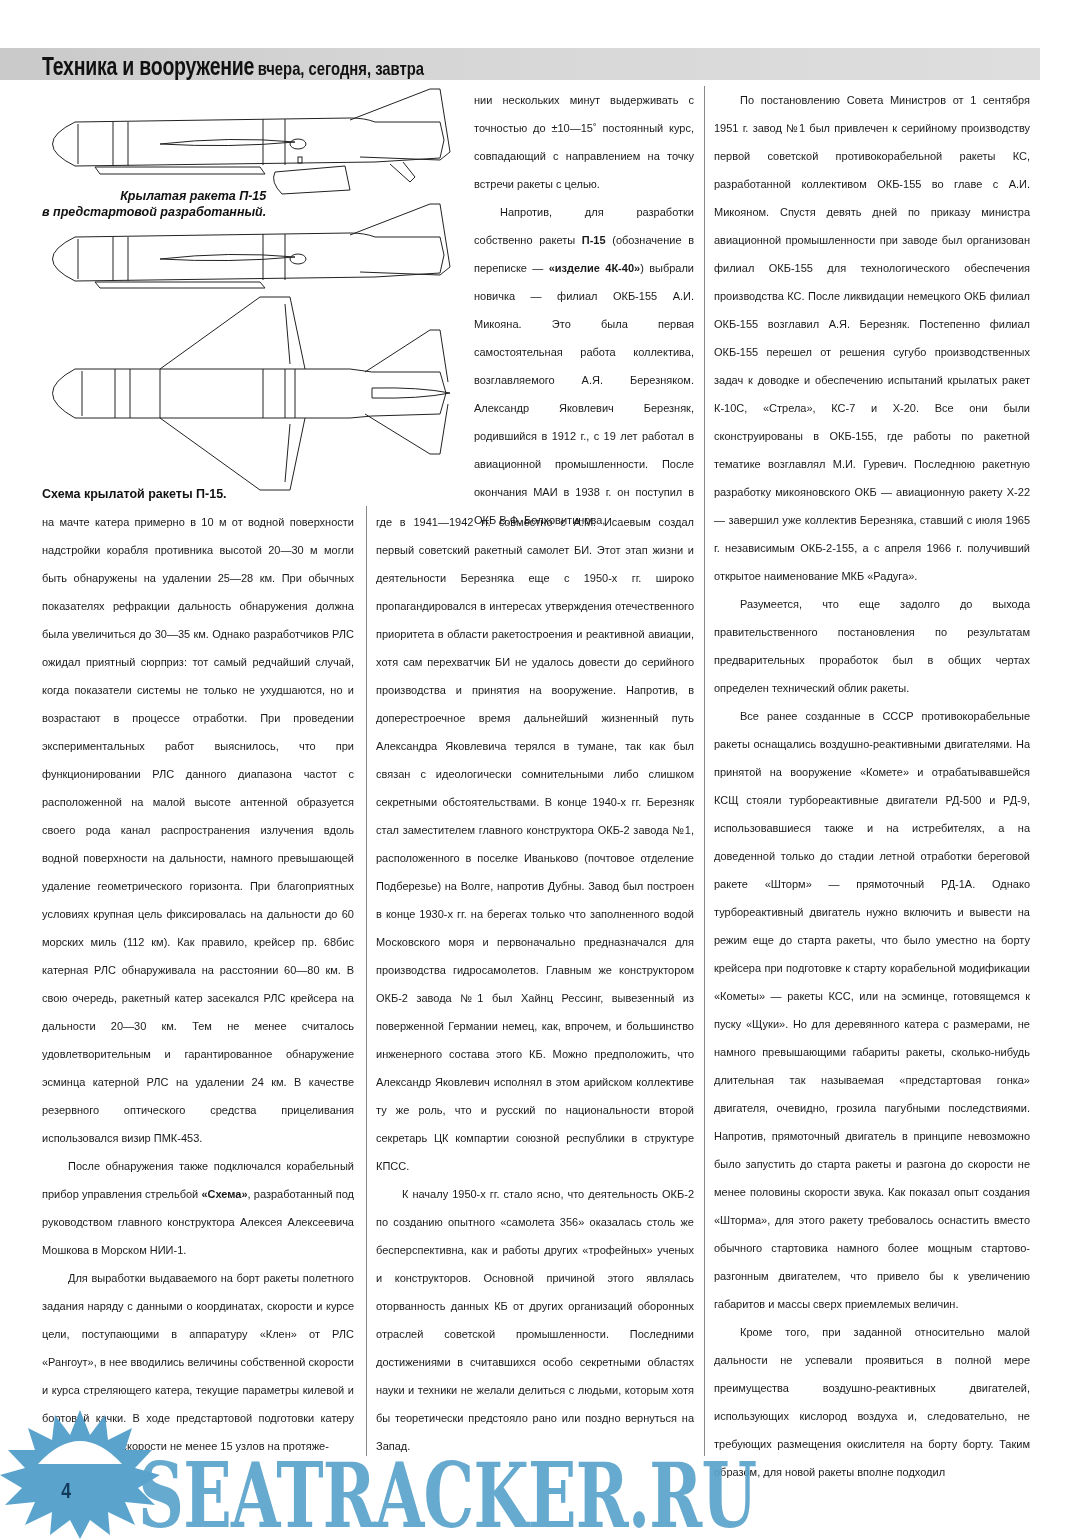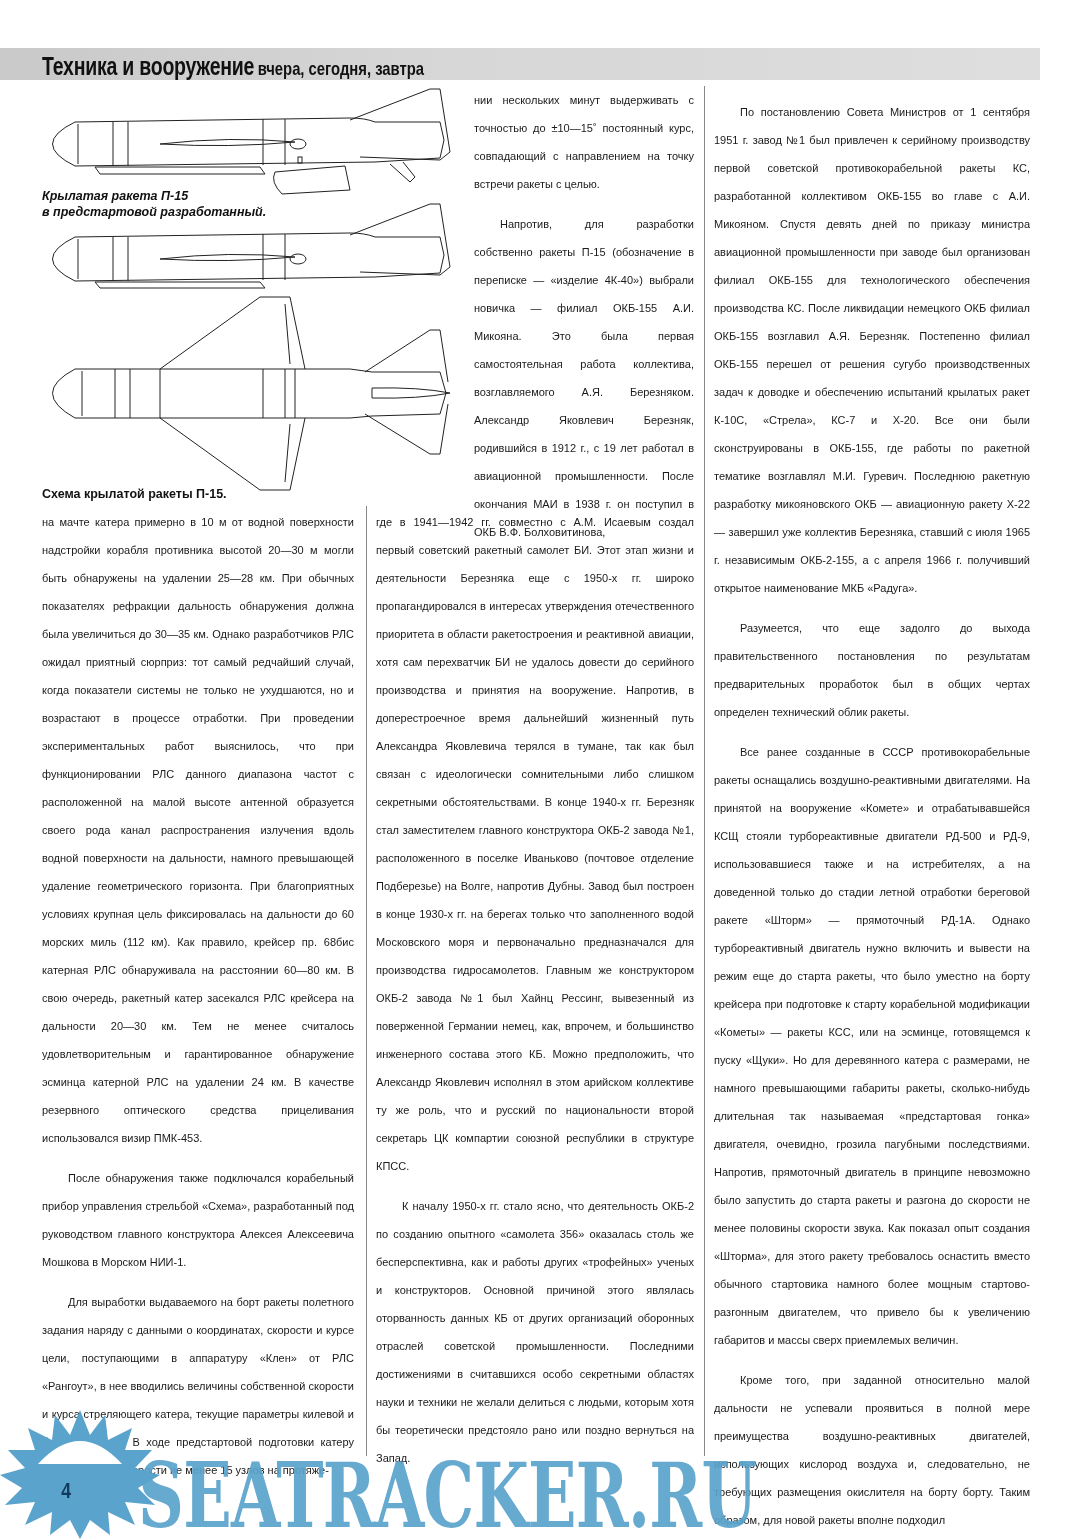--- a/index.html
+++ b/index.html
@@ -17,29 +17,29 @@
     font-family: "Liberation Sans", sans-serif; font-weight: bold;
     transform: scaleX(0.78); transform-origin: left top;
   }
   .header-title .main { font-size: 25px; color: #111; letter-spacing: -0.3px; }
   .header-title .sub { font-size: 19px; color: #111; }
 
   .figure-area { position: absolute; left: 20px; top: 82px; width: 440px; height: 420px; }
   .caption {
     position: absolute; font-size: 12.5px; font-weight: bold; color: #111; line-height: 16px;
   }
-  .caption.italic { font-style: italic; }
+  .caption.italic { font-style: italic; text-align: right; }
 
   .col {
     position: absolute; font-size: 11px; line-height: 28px; color: #1a1a1a;
     text-align: justify; hyphens: manual;
   }
   .col p { margin: 0; text-indent: 0; }
-  .col p.ind { text-indent: 26px; margin-top: 12px; }
-  .col b { font-weight: normal; }
+  .col p.ind { text-indent: 26px; }
+  .col b { font-weight: bold; }
 
   .rule { position: absolute; width: 1px; background: #888; }
 
   .watermark {
     position: absolute; left: 0; top: 1400px; width: 1080px; height: 139px; pointer-events: none;
   }
   .wm-text {
     position: absolute; left: 138px; top: 1450px; white-space: nowrap;
     font-family: "DejaVu Serif", serif; font-weight: bold; font-size: 86px; line-height: 86px;
     color: #5aa3cc; letter-spacing: -1px; transform: scaleX(0.74) scaleY(1.05); transform-origin: left top;

